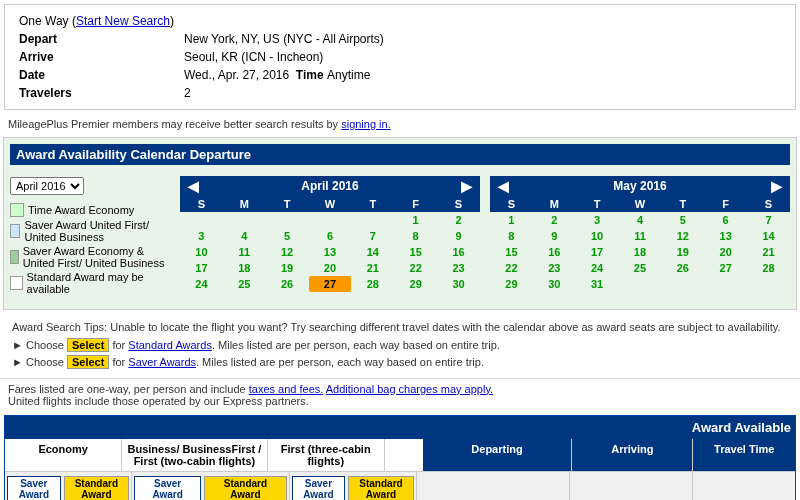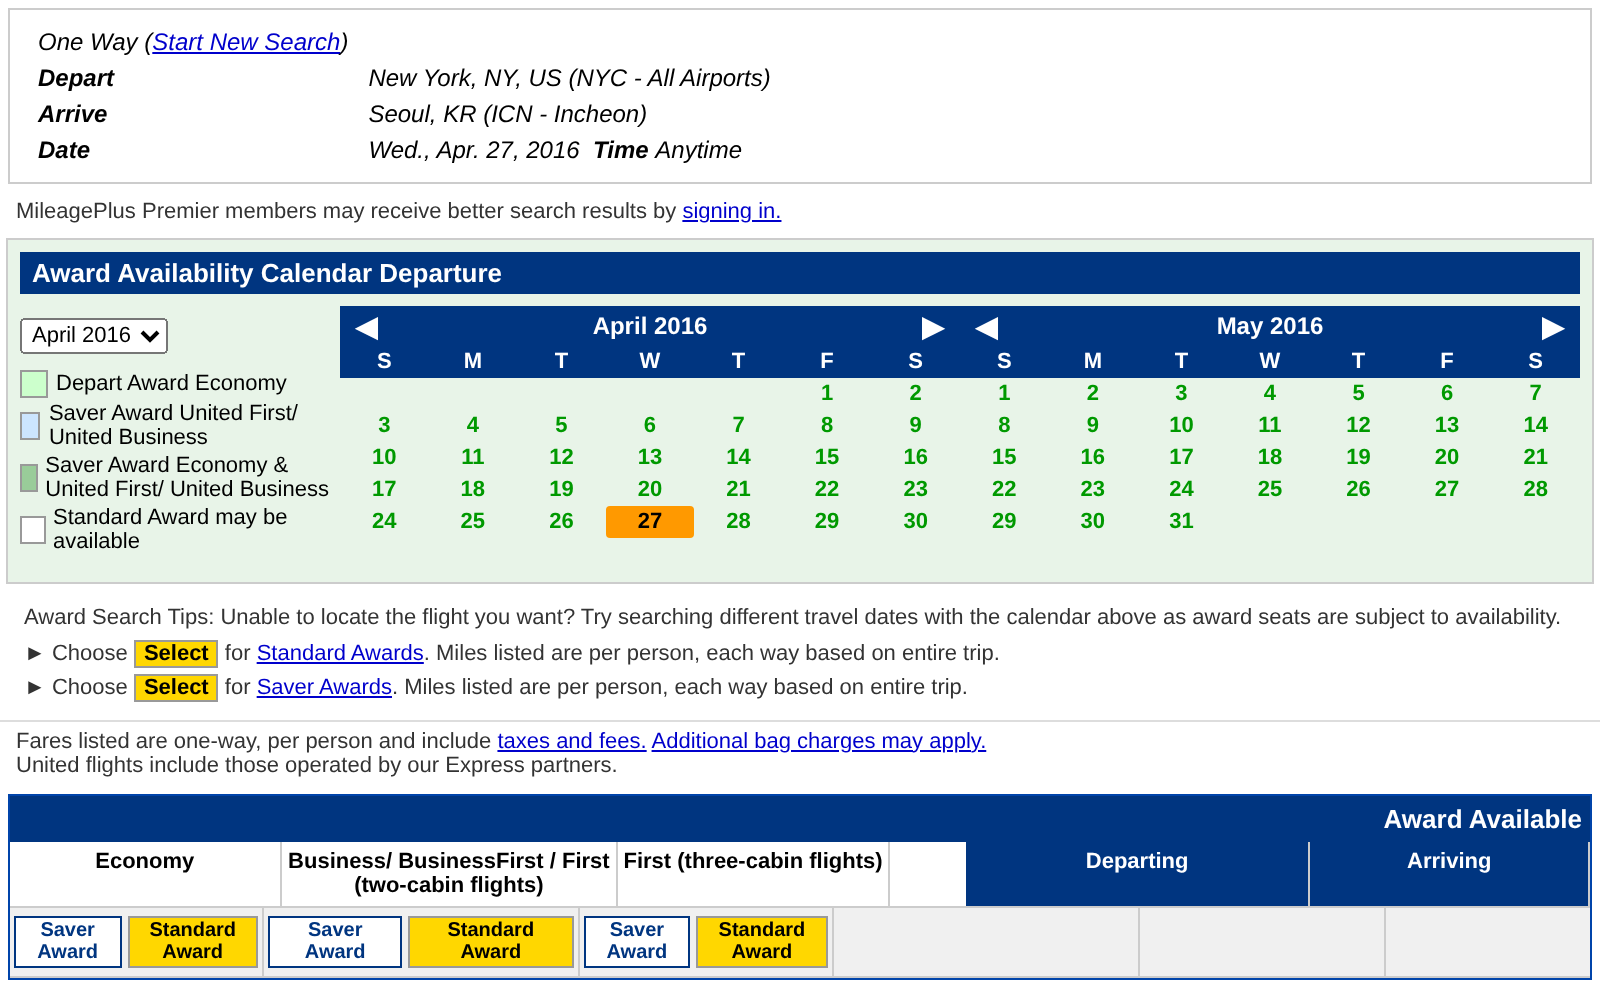--- a/index.html
+++ b/index.html
@@ -1,18 +1,18 @@
 <!DOCTYPE html>
 <html><head>
   <meta charset="utf-8">
   <style>
     * { box-sizing: border-box; margin: 0; padding: 0; }
     body { font-family: Arial, sans-serif; font-size: 12px; background: #fff; width: 800px; }
     a { color: #0000cc; text-decoration: underline; cursor: pointer; }
-    .top-info { padding: 6px 8px; border: 1px solid #ccc; margin: 4px; background: #fff; font-style: italic; }
+    .top-info { padding: 6px 8px; border: 1px solid #ccc; margin: 4px; background: #fff; }
     .top-info table td { padding: 1px 4px; vertical-align: top; }
     .top-info .label { font-weight: bold; }
     .mileage-note { padding: 4px 8px; font-size: 11px; color: #333; }
     .calendar-section { background: #e8f4e8; border: 1px solid #ccc; margin: 3px; padding: 6px; }
     .calendar-section-title { background: #003580; color: #fff; font-weight: bold; font-size: 13px; padding: 3px 6px; display: flex; align-items: center; }
     .calendar-section-title span { flex: 1; }
     .calendar { flex: 1; }
     .cal-header { background: #003580; color: #fff; text-align: center; padding: 2px; font-weight: bold; font-size: 12px; display: flex; align-items: center; justify-content: center; }
     .cal-header .nav { cursor: pointer; padding: 0 6px; color: #fff; font-size: 14px; }
     .cal-header .month-title { flex: 1; text-align: center; }
@@ -53,44 +53,48 @@
       <td>New York, NY, US (NYC - All Airports)</td>
     </tr>
     <tr>
       <td class="label">Arrive</td>
       <td>Seoul, KR (ICN - Incheon)</td>
     </tr>
     <tr>
       <td class="label">Date</td>
       <td><span>Wed., Apr. 27, 2016</span>&nbsp;&nbsp;<span class="label">Time</span>&nbsp;<span>Anytime</span></td>
     </tr>
+    <tr>
+      <td class="label">Travelers</td>
+      <td>2</td>
+    </tr>
   </tbody>
     </table>
 </div>
 
 <div class="mileage-note">
   <span>MileagePlus Premier members may receive better search results by</span> <a>signing in.</a>
 </div>
 
 <div class="calendar-section">
   <div class="calendar-section-title">
     <span>Award Availability Calendar Departure</span>
   </div>
-  <div style="display:flex; padding:6px 0;">
+  <div style="display:flex; gap:10px; padding:6px 0;align-items:center;">
 
     <div style="width:160px;">
       <div class="dropdown-left">
         <select>
           <option>April 2016</option>
         </select>
       </div>
       <div class="legend" style="margin-top:8px;">
         <div class="legend-item">
           <div class="legend-box green"></div>
-          <span>Depart Award Economy</span>
+          <span>Time Award Economy</span>
         </div>
         <div class="legend-item">
           <div class="legend-box blue"></div>
           <span>Saver Award United First/ United Business</span>
         </div>
         <div class="legend-item">
           <div class="legend-box green2"></div>
           <span>Saver Award Economy &amp; United First/ United Business</span>
         </div>
         <div class="legend-item">
@@ -255,20 +259,21 @@
 
 <div class="award-section">
   <div class="award-header">Award Available</div>
 
   <div style="display:flex; background:#fff; border-bottom:1px solid #ccc;">
     <div style="flex:1.2; text-align:center; padding:4px 2px; font-size:11px; font-weight:bold; border-right:1px solid #ccc;">Economy</div>
     <div style="flex:1.5; text-align:center; padding:4px 2px; font-size:11px; font-weight:bold; border-right:1px solid #ccc;">Business/ BusinessFirst / First (two-cabin flights)</div>
     <div style="flex:1.2; text-align:center; padding:4px 2px; font-size:11px; font-weight:bold; border-right:1px solid #ccc;">First (three-cabin flights)</div>
     <div style="flex:1.5; text-align:center; padding:4px 4px; font-size:11px; font-weight:bold; background:#003580; color:#fff; border-right:1px solid #ccc;margin-left:38px;">Departing</div>
     <div style="flex:1.2; text-align:center; padding:4px 4px; font-size:11px; font-weight:bold; background:#003580; color:#fff; border-right:1px solid #ccc;">Arriving</div>
+    <div style="flex:1; text-align:center; padding:4px 4px; font-size:11px; font-weight:bold; background:#003580; color:#fff;">Travel Time</div>
   </div>
 
   <div style="display:flex; background:#f0f0f0; border-bottom:1px solid #ccc;">
     <div style="flex:1.2; display:flex; justify-content:center; gap:3px; padding:4px 2px; border-right:1px solid #ccc;">
       <button class="saver-btn">Saver Award</button>
       <button class="standard-btn">Standard Award</button>
     </div>
     <div style="flex:1.5; display:flex; justify-content:center; gap:3px; padding:4px 2px; border-right:1px solid #ccc;">
       <button class="saver-btn">Saver Award</button>
       <button class="standard-btn">Standard Award</button>

